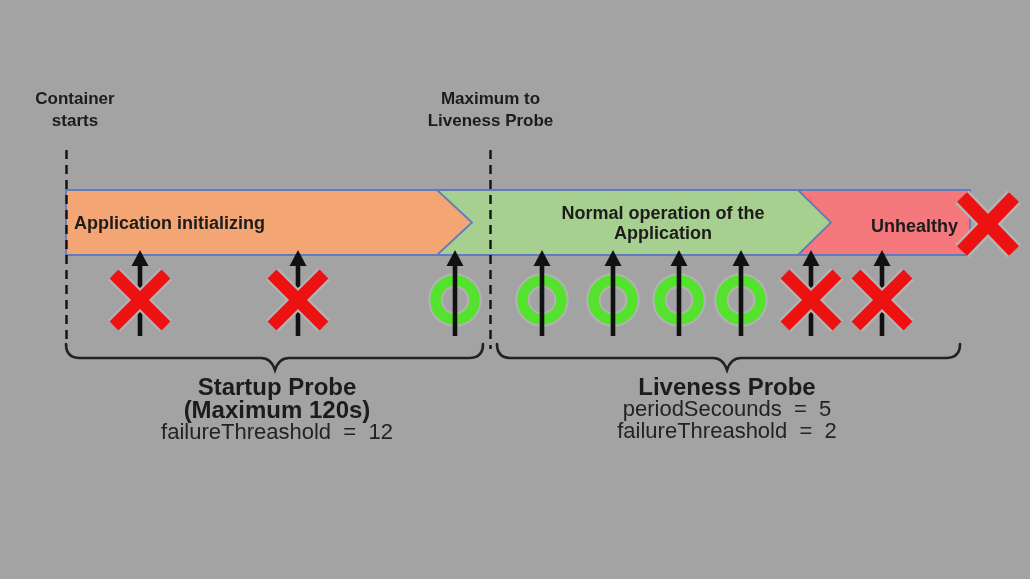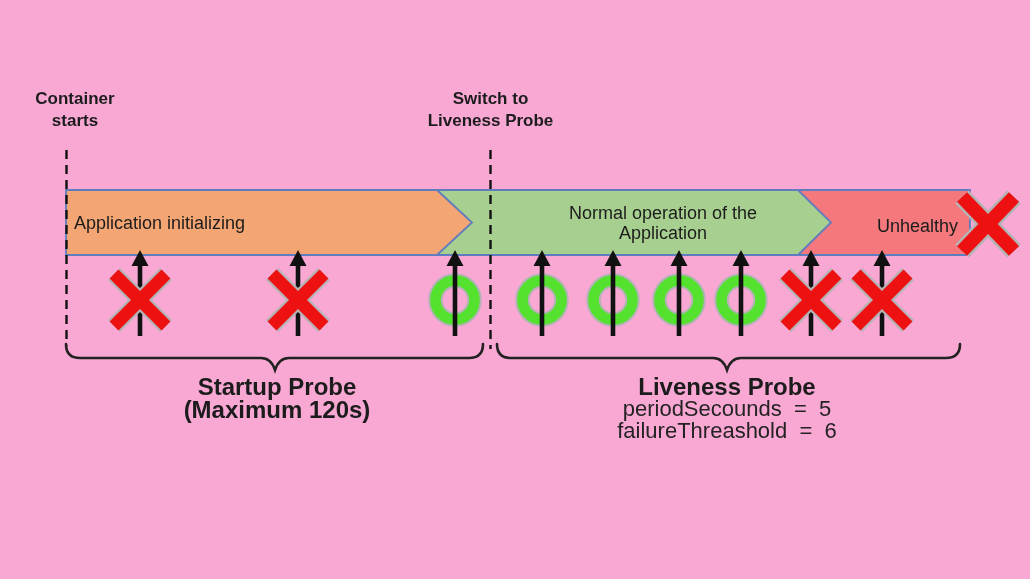--- a/index.html
+++ b/index.html
@@ -1,25 +1,25 @@
 <!DOCTYPE html>
 <html><head>
 <meta charset="utf-8">
 <style>
   html,body{margin:0;padding:0;background:#fff;}
   .canvas{
-    position:relative;width:1030px;height:579px;background:#f9a8d4;
+    position:relative;width:1030px;height:579px;background:#a3a3a3;
     font-family:"Liberation Sans", sans-serif;color:#1c1c1c;overflow:hidden;
   }
   .abs{position:absolute;}
   .toplabel{
     font-size:17px;font-weight:bold;line-height:22px;text-align:center;
     white-space:pre-line;
   }
-  .bandlabel{font-size:18px;font-weight:normal;line-height:20px;}
+  .bandlabel{font-size:18px;font-weight:bold;line-height:20px;}
   .band-flex{display:flex;align-items:center;}
   .probe-text{text-align:center;}
   .probe-title{font-size:24px;font-weight:bold;line-height:23px;margin:0 auto;}
   .probe-param{font-size:22px;line-height:22px;white-space:pre;color:#232323;}
   svg{position:absolute;left:0;top:0;}
 </style>
 </head>
 <body>
 
 <div class="canvas">
@@ -106,30 +106,31 @@
 
     <line class="dash-line" x1="66.5" y1="150" x2="66.5" y2="346" stroke-width="2.4" stroke-dasharray="9 6" stroke="#111111"></line>
     <line class="dash-line" x1="490.5" y1="150" x2="490.5" y2="349" stroke-width="2.4" stroke-dasharray="9 6" stroke="#111111"></line>
 
     <path class="brace" d="M 66 344 Q 66 358 80 358 L 261 358 Q 271 358 275 370 Q 279 358 289 358 L 469 358 Q 483 358 483 344" fill="none" stroke-width="2.6" stroke-linecap="round" stroke="#222222"></path>
     <path class="brace" d="M 497 344 Q 497 358 511 358 L 713 358 Q 723 358 727 370 Q 731 358 741 358 L 946 358 Q 960 358 960 344" fill="none" stroke-width="2.6" stroke-linecap="round" stroke="#222222"></path>
   </svg>
 
   <div class="abs toplabel" style="left:15px;top:88px;width:120px;">Container
 starts</div>
-  <div class="abs toplabel" style="left:400px;top:88px;width:181px;">Switch to
+  <div class="abs toplabel" style="left:400px;top:88px;width:181px;">Maximum to
 Liveness Probe</div>
 
   <div class="abs bandlabel band-flex" style="left:74px;top:190px;height:65px;width:330px;">Application initializing</div>
   <div class="abs bandlabel band-flex" style="left:533px;top:190px;height:65px;width:260px;justify-content:center;text-align:center;">Normal operation of the Application</div>
   <div class="abs bandlabel band-flex" style="left:830px;top:190px;height:72px;width:128px;justify-content:flex-end;">Unhealthy</div>
 
   <div class="abs probe-text" style="left:137px;top:375px;width:280px;">
     <div class="probe-title" style="width:245px;">Startup Probe (Maximum 120s)</div>
+    <div class="probe-param">failureThreashold  =  12</div>
   </div>
 
   <div class="abs probe-text" style="left:587px;top:375px;width:280px;">
     <div class="probe-title">Liveness Probe</div>
     <div class="probe-param">periodSecounds  =  5</div>
-    <div class="probe-param">failureThreashold  =  6</div>
+    <div class="probe-param">failureThreashold  =  2</div>
   </div>
 
 </div>
 
 </body></html>

